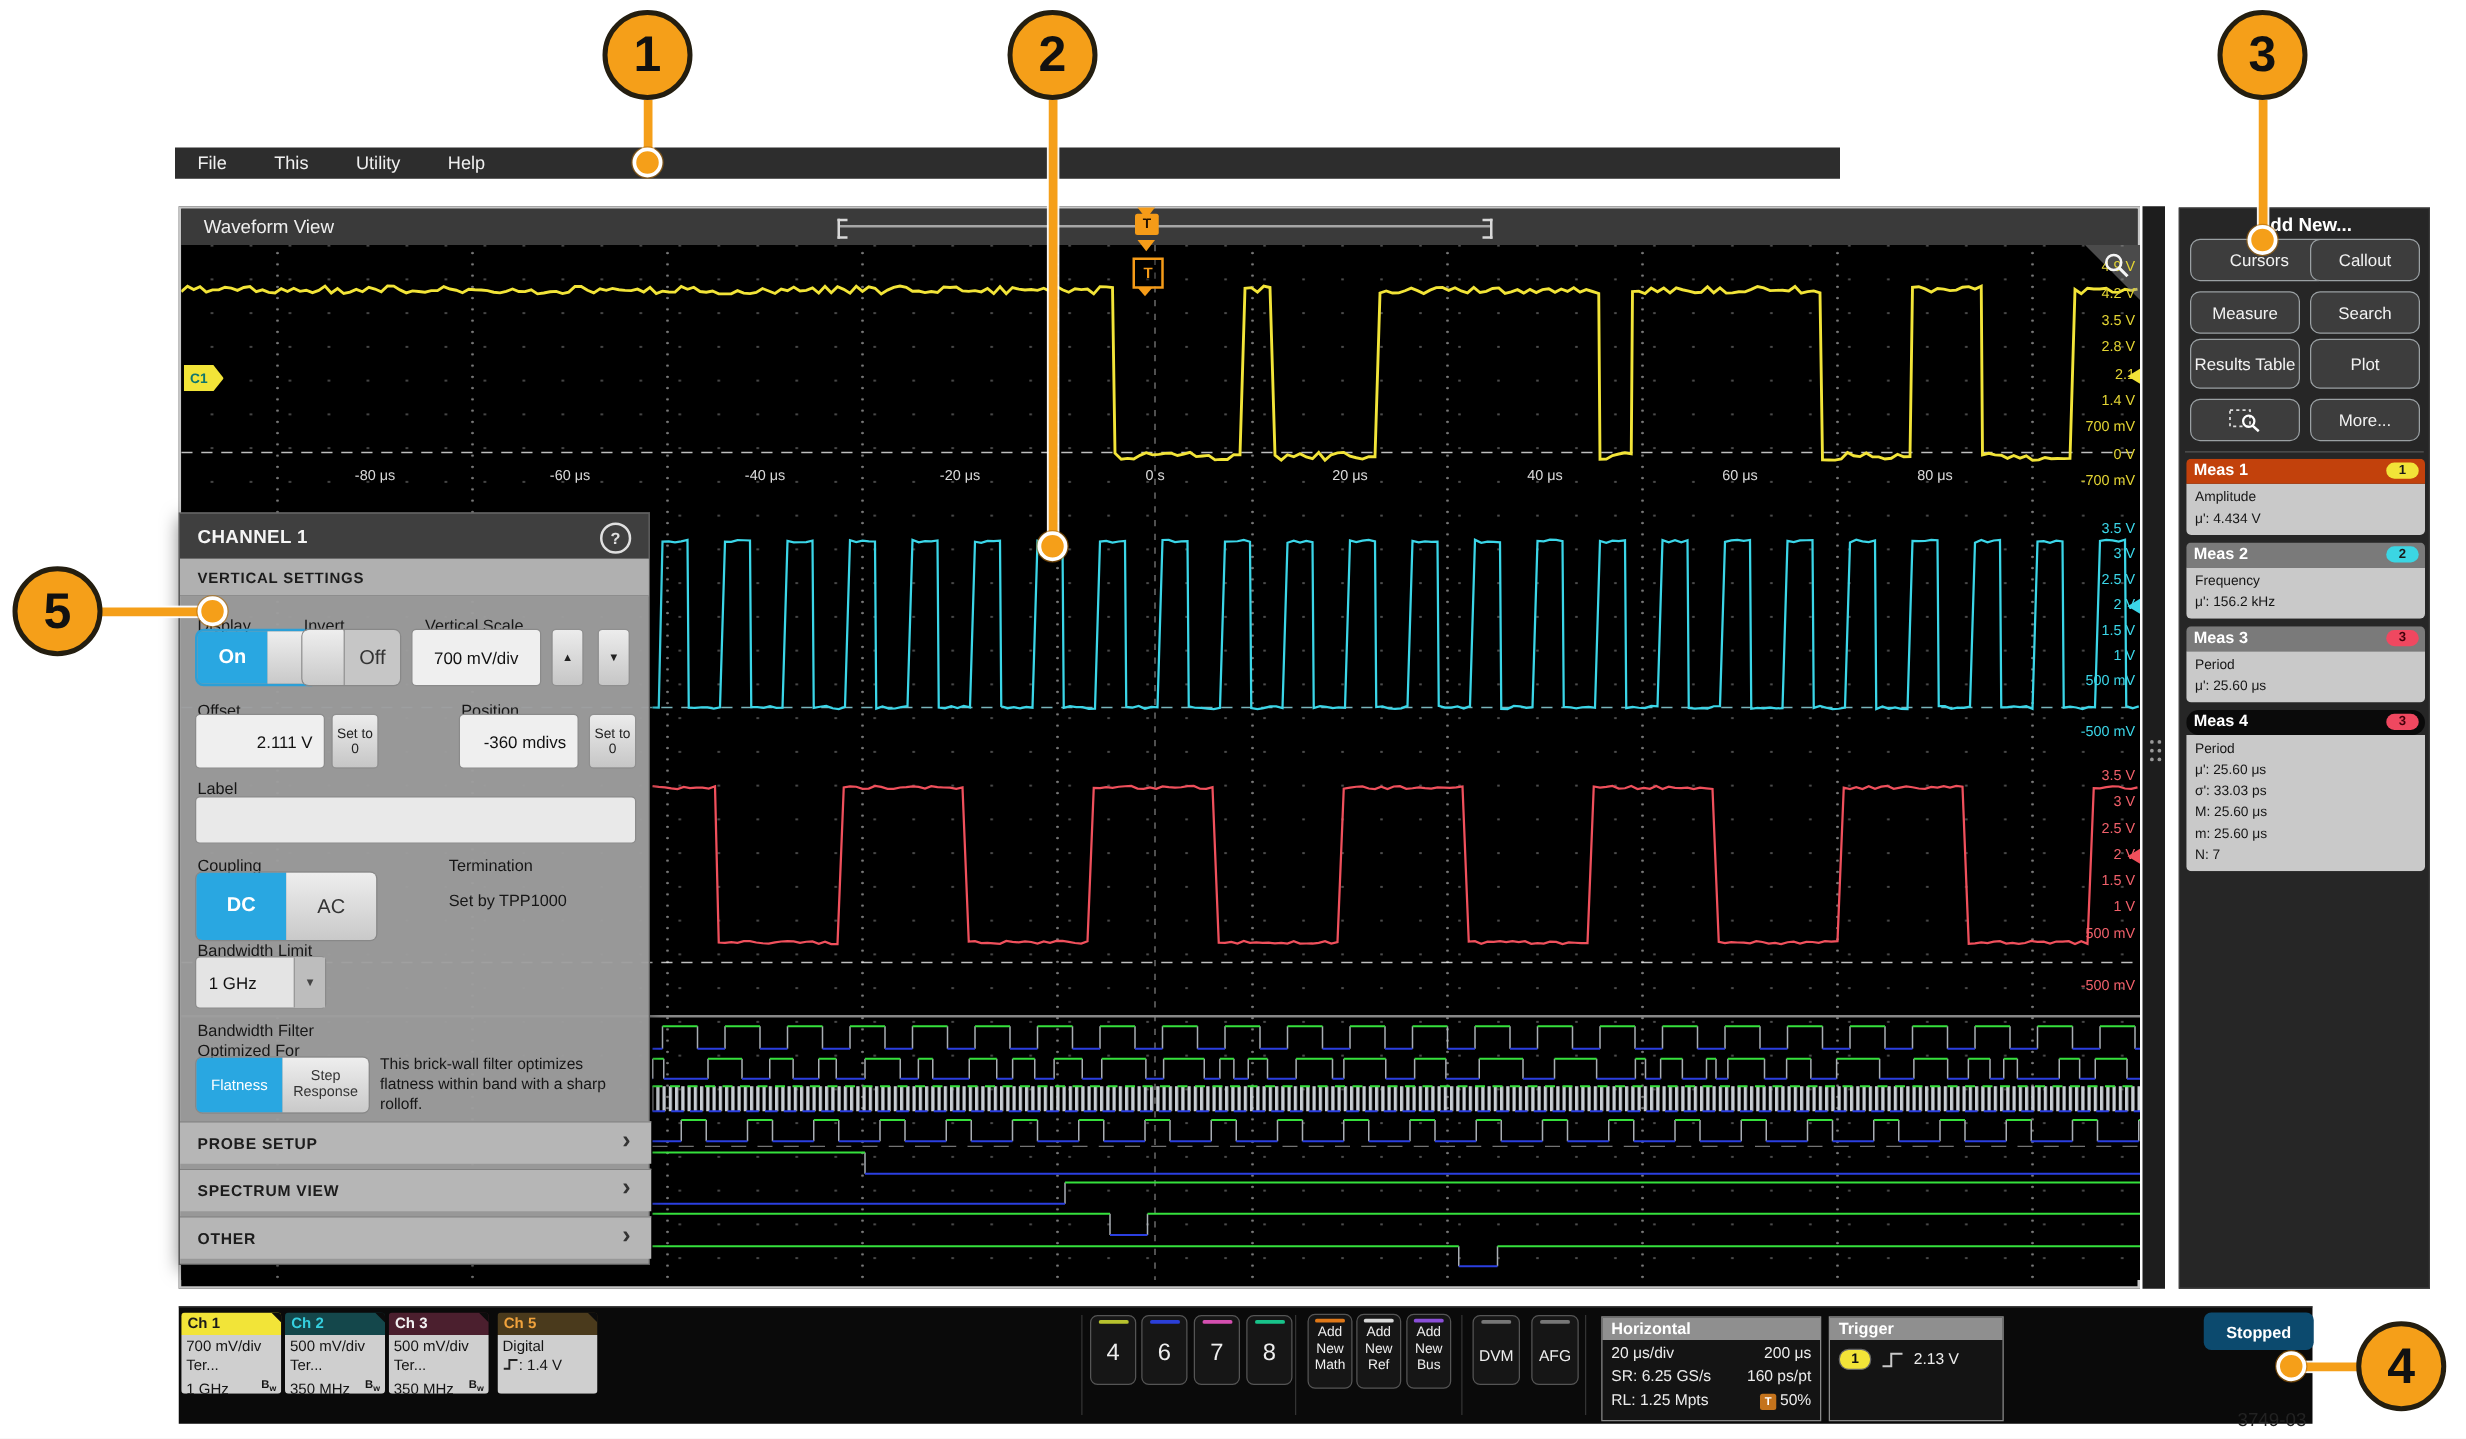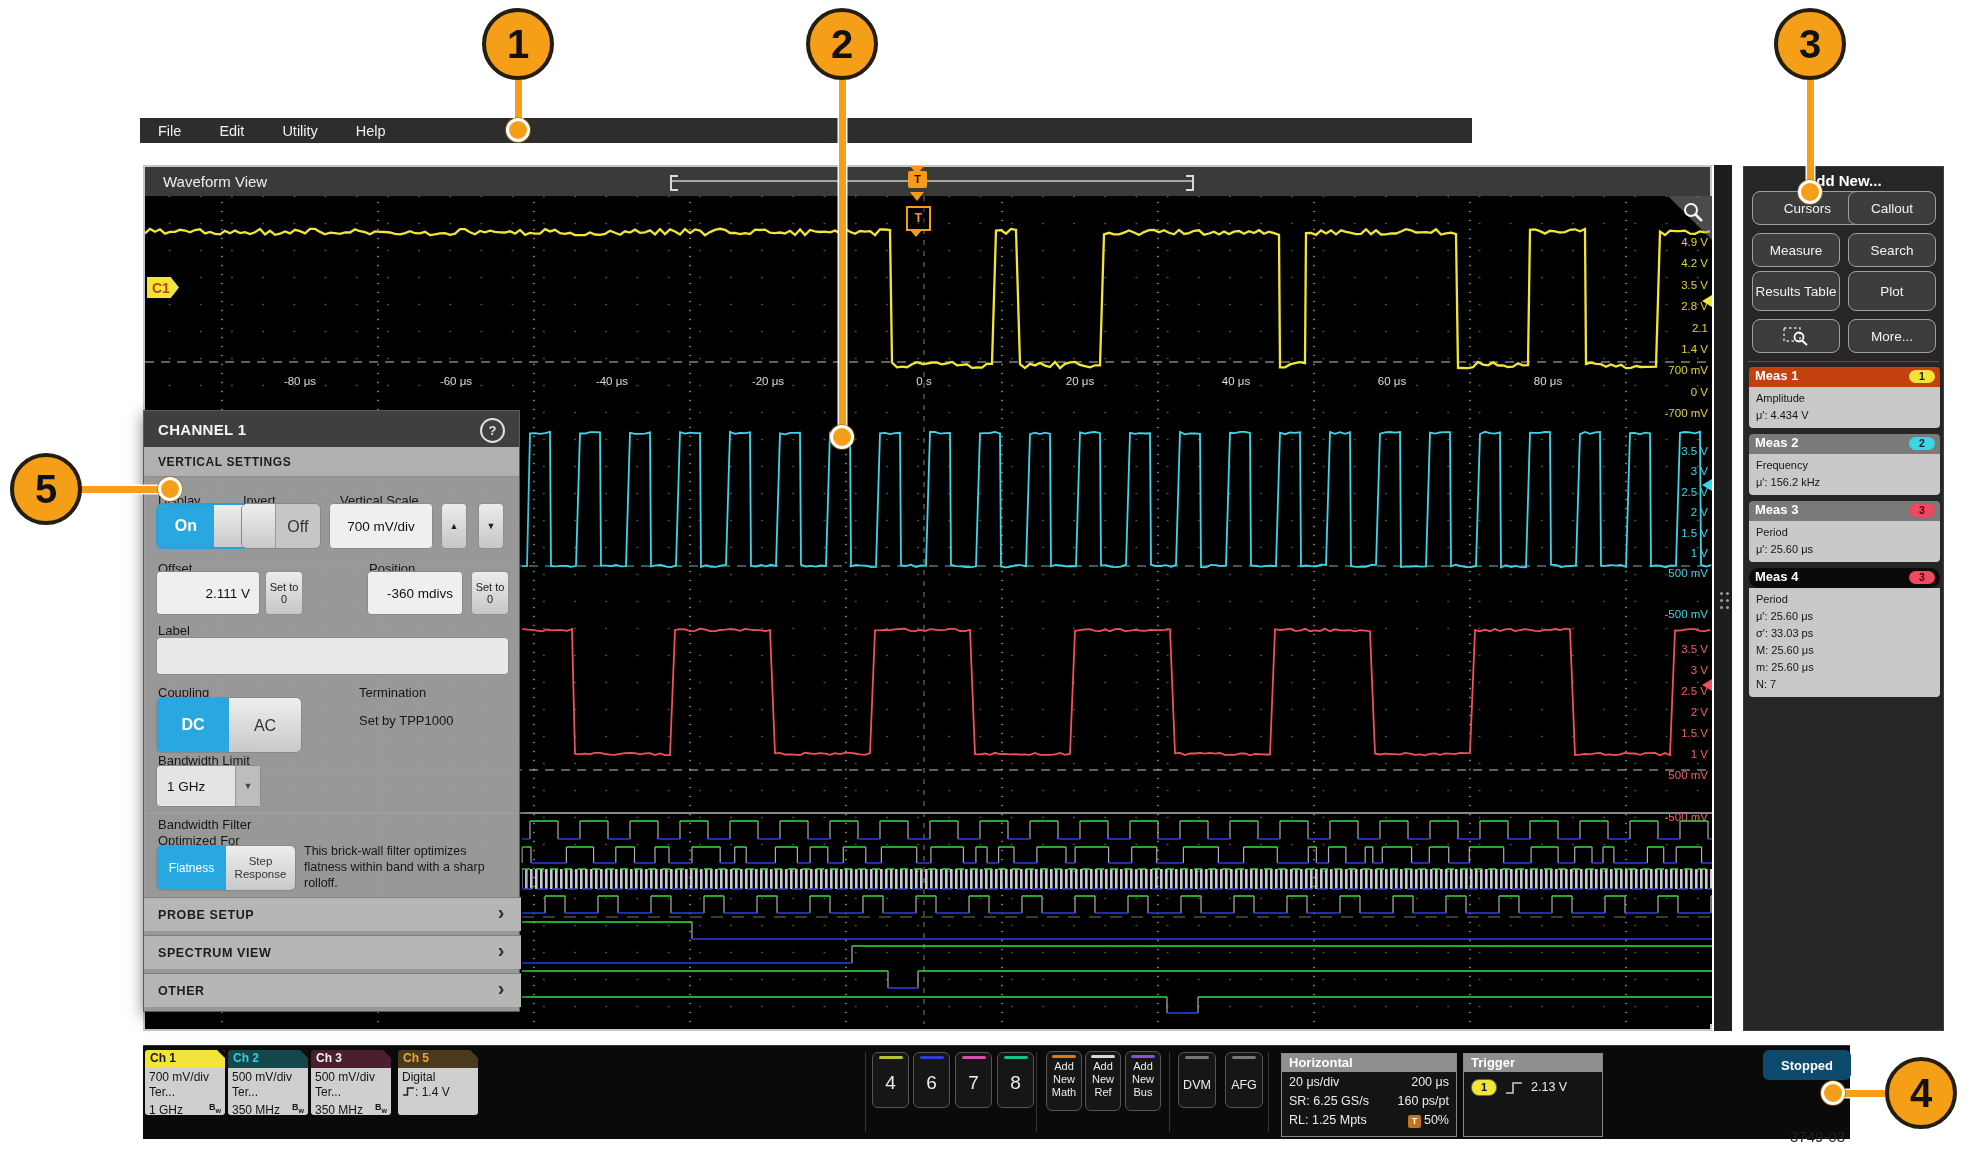--- a/index.html
+++ b/index.html
@@ -13,24 +13,24 @@
   #wfwindow{left:143px;top:165px;width:1569px;height:866px;background:#000;border:2px solid #c6c6c6;box-sizing:border-box;}
   #tabbar{left:145px;top:167px;width:1565px;height:29px;background:#3a3a3a;}
   #tabtitle{left:18px;top:6px;color:#eee;font-size:15px;}
   #plot{left:145px;top:196px;width:1567px;height:828px;background-color:#000;
     background-image:
       radial-gradient(circle, rgba(255,255,255,.48) .8px, transparent 1.2px),
       radial-gradient(circle, rgba(255,255,255,.30) .8px, transparent 1.2px);
     background-size:156px 9px, 31.2px 27px;
     background-position:155px 2px, 9px 14px;}
   #wfsvg{left:145px;top:196px;}
-  .vlabel{position:absolute;width:70px;text-align:right;font-size:11.5px;line-height:13px;pointer-events:none;margin-top:28px;}
+  .vlabel{position:absolute;width:70px;text-align:right;font-size:11.5px;line-height:13px;pointer-events:none;}
   .tick{position:absolute;width:64px;text-align:center;font-size:11.5px;color:rgba(255,255,255,.85);pointer-events:none;}
   .chmarker{position:absolute;width:0;height:0;border-top:6px solid transparent;border-bottom:6px solid transparent;}
-  #c1flag{left:147px;top:277px;width:32px;height:21px;background:#f2e438;color:#c2410c;font-size:14px;font-weight:bold;
+  #c1flag{left:147px;top:292px;width:32px;height:21px;background:#f2e438;color:#0f766e;font-size:11px;font-weight:bold;
           display:flex;align-items:center;padding-left:5px;box-sizing:border-box;
           clip-path:polygon(0 0,74% 0,100% 50%,74% 100%,0 100%);}
   #zoomcorner{left:1668px;top:196px;width:44px;height:44px;background:rgba(150,150,150,.5);
               clip-path:polygon(0 0,100% 0,100% 100%);}
   
   #ruler{left:672px;top:180px;width:520px;height:2px;background:#a6a6a6;}
   .bracket{position:absolute;top:-5px;width:6px;height:12px;border:2px solid #d8d8d8;}
   #ruler .bl{left:-2px;border-right:none;}
   #ruler .br{right:-2px;border-left:none;}
   .tri-down{position:absolute;width:0;height:0;border-left:7px solid transparent;border-right:7px solid transparent;border-top:9px solid #f59b18;}
@@ -111,21 +111,21 @@
   .co-dot{position:absolute;width:18px;height:18px;border-radius:50%;background:#f59f19;border:3px solid #fff;
           box-shadow:0 0 0 1px rgba(180,110,10,.6);z-index:51;}
 </style>
 </head>
 <body>
 
 <div class="page">
 
   <div class="abs" id="menubar">
       <div class="menu-item">File</div>
-      <div class="menu-item">Edit</div>
+      <div class="menu-item">This</div>
       <div class="menu-item">Utility</div>
       <div class="menu-item">Help</div>
     </div>
 
   <div class="abs" id="wfwindow"></div>
   <div class="abs" id="tabbar">
     <div class="abs" id="tabtitle">Waveform View</div>
   </div>
   <div class="abs" id="plot"></div>
   <svg class="abs" id="wfsvg" width="1567" height="828" viewBox="0 0 1567 828">

